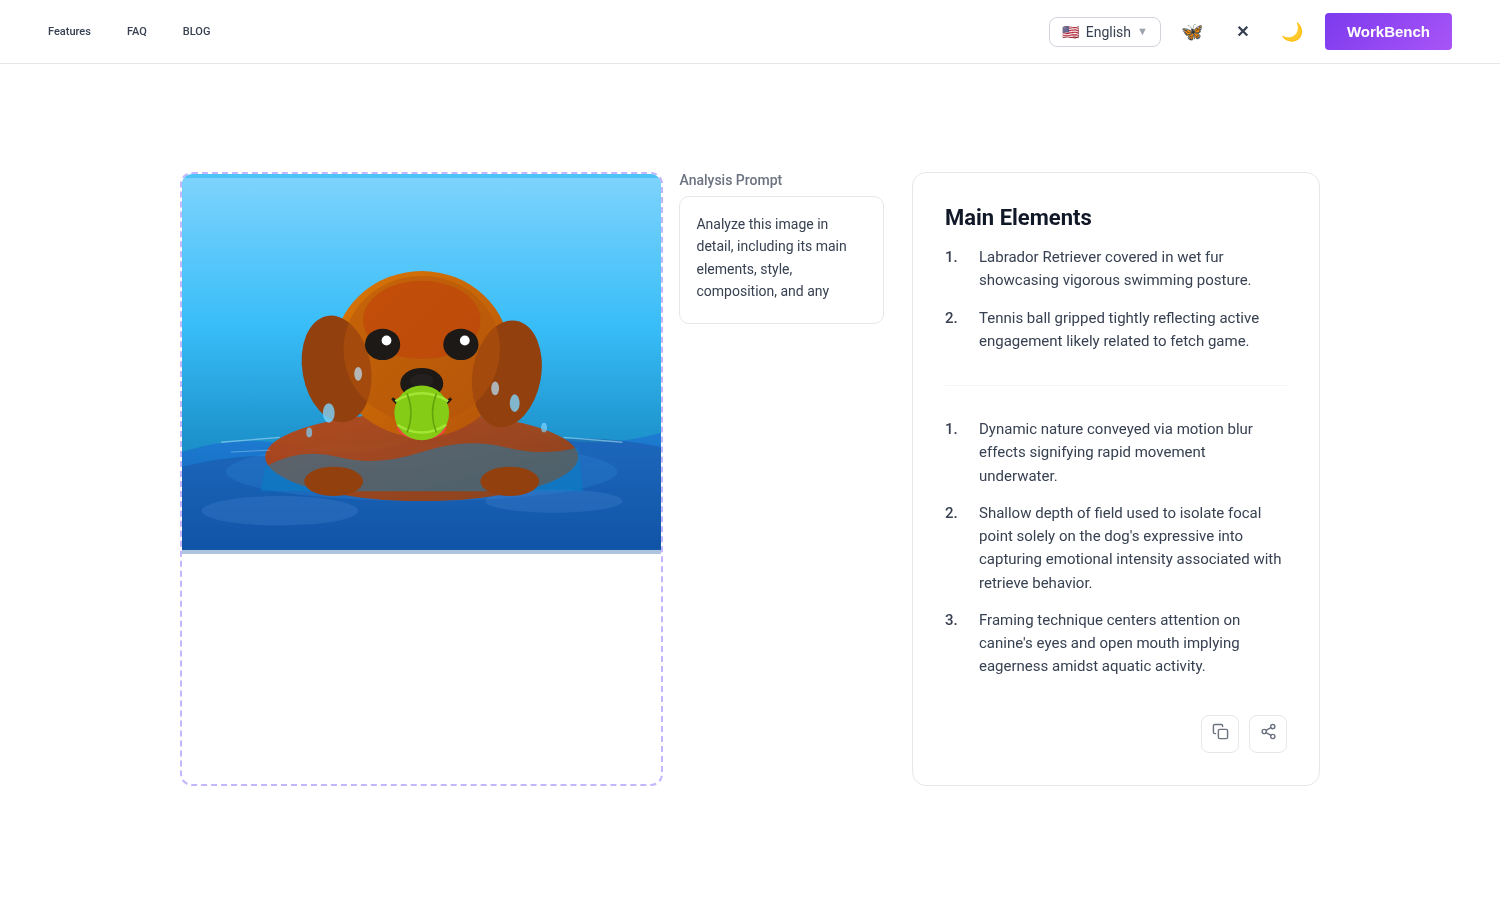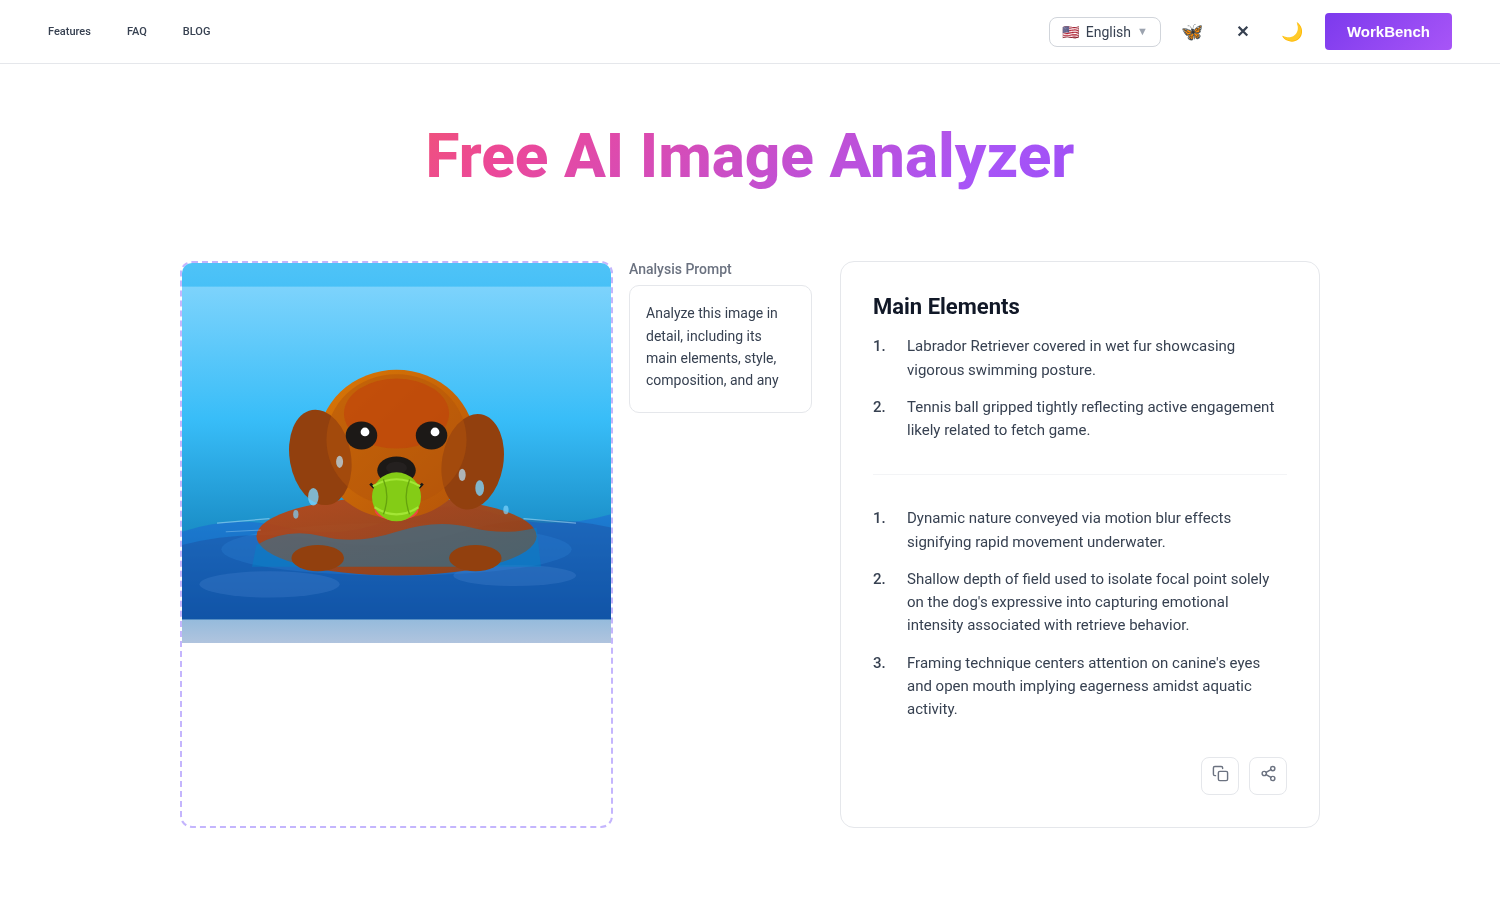--- a/index.html
+++ b/index.html
@@ -156,21 +156,21 @@
       line-height: 1.6;
       min-height: 110px;
       width: 100%;
       resize: none;
       outline: none;
       font-family: inherit;
     }
 
     
     .right-panel {
-      width: 480px;
+      width: 408px;
       background: #ffffff;
       border: 1px solid #e5e7eb;
       border-radius: 14px;
       padding: 32px;
       display: flex;
       flex-direction: column;
       gap: 28px;
     }
     .section-title {
       font-size: 22px;
@@ -253,21 +253,20 @@
       <span style="font-weight:900;font-size:16px;">✕</span>
     </button>
     <button class="icon-btn" title="Toggle dark mode">
       <span>🌙</span>
     </button>
     <button class="workbench-btn">WorkBench</button>
   </div>
 </header>
 
 <section class="hero">
-  <h1>Free AI Image Analyzer</h1>
 </section>
 
 <div class="main-content">
 
   <div class="left-panel">
     <div class="image-container">
       <div class="dog-image">
         
         <svg viewBox="0 0 490 380" xmlns="http://www.w3.org/2000/svg">
 

